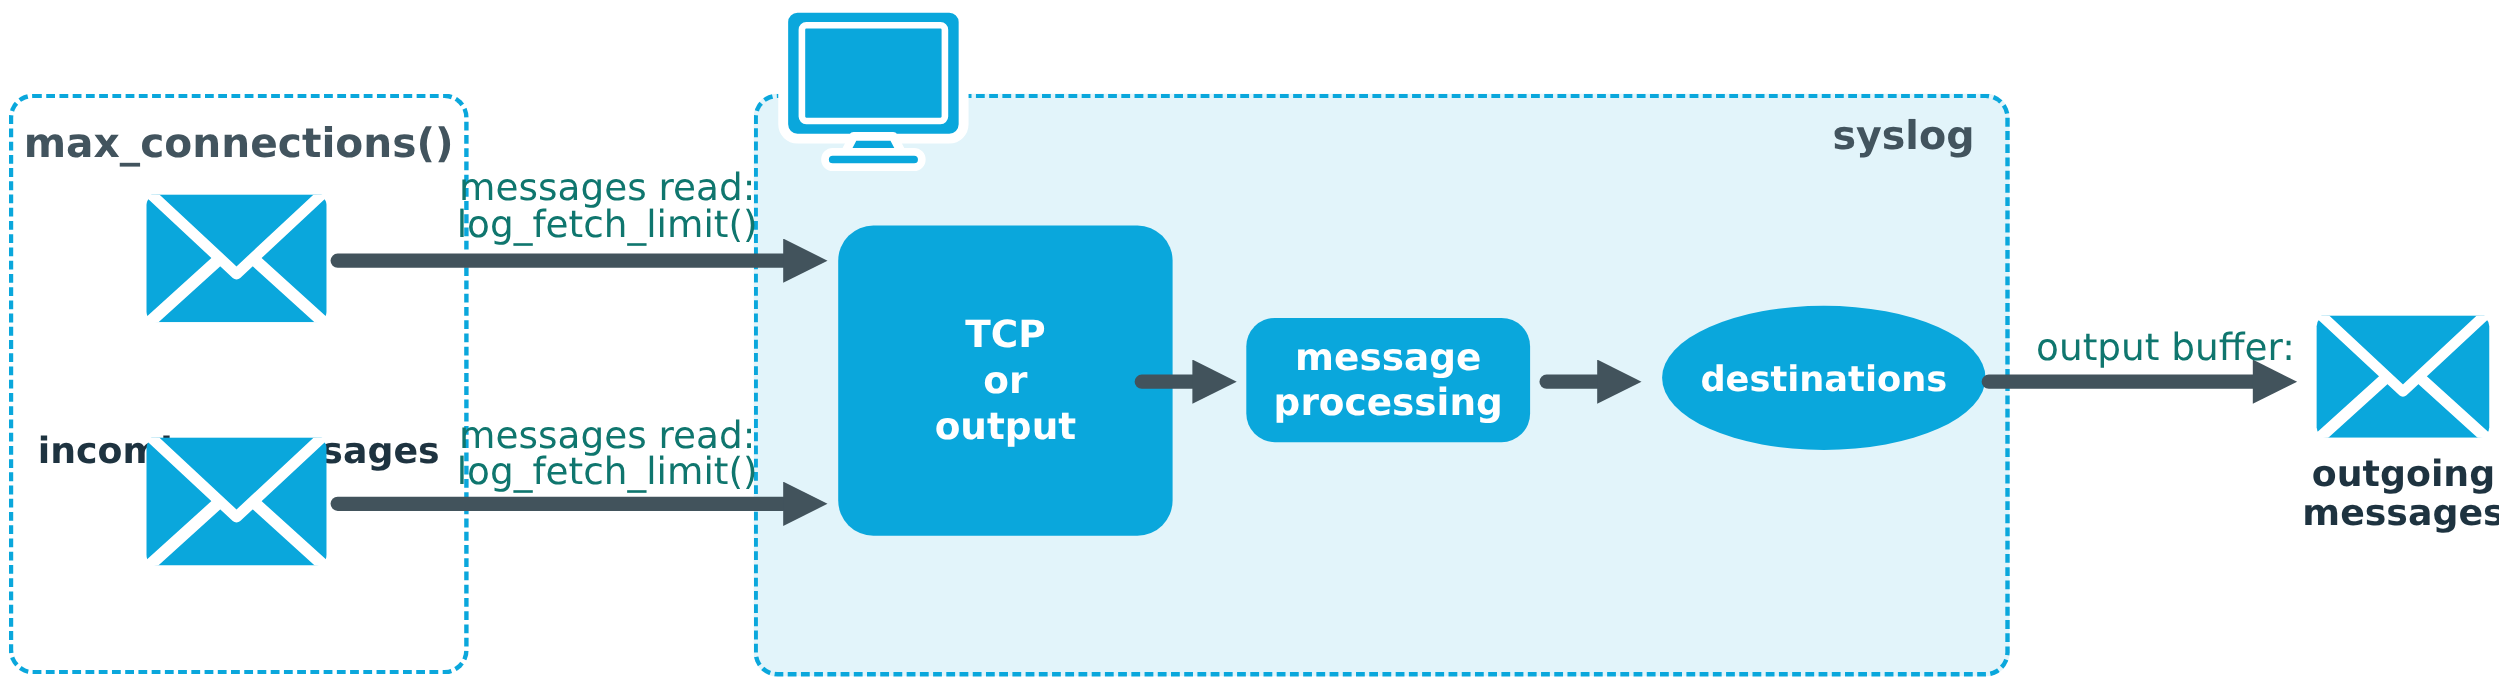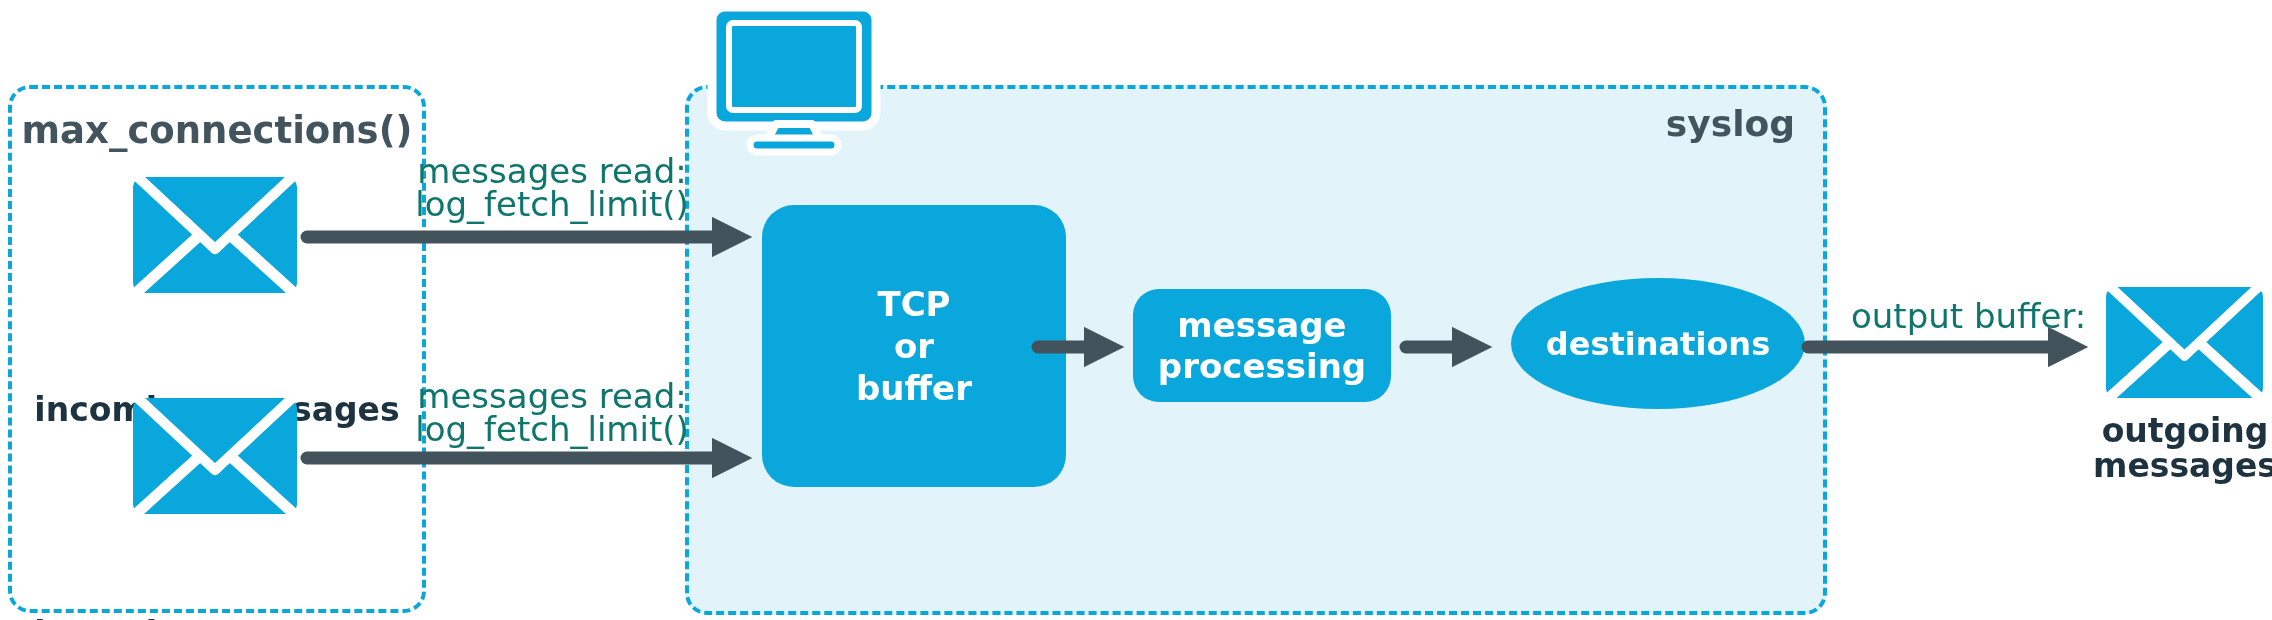--- a/index.html
+++ b/index.html
@@ -83,21 +83,21 @@
   <svg class="icon monitor" width="176" height="156" viewBox="0 0 176 156">
     <rect x="6" y="5" width="164" height="119" rx="13" fill="#0aa7dc" stroke="#ffffff" stroke-width="9"></rect>
     <rect x="23" y="21" width="130" height="87" rx="4" fill="#0aa7dc" stroke="#ffffff" stroke-width="6"></rect>
     <path d="M70,122 L106,122 L117,143 L59,143 Z" fill="#0aa7dc" stroke="#ffffff" stroke-width="8" stroke-linejoin="round"></path>
     <rect x="44" y="136" width="88" height="14" rx="7" fill="#0aa7dc" stroke="#ffffff" stroke-width="7"></rect>
   </svg>
 
   <div class="node tcp-box">
     <span>TCP</span>
     <span>or</span>
-    <span>buffer</span>
+    <span>output</span>
   </div>
   <div class="node dest-ellipse">
     <span>destinations</span>
   </div>
   <div class="node proc-box">
     <span>message processing</span>
   </div>
 
   <svg class="arrows" width="2272" height="620" viewBox="0 0 2272 620">
     <defs>

